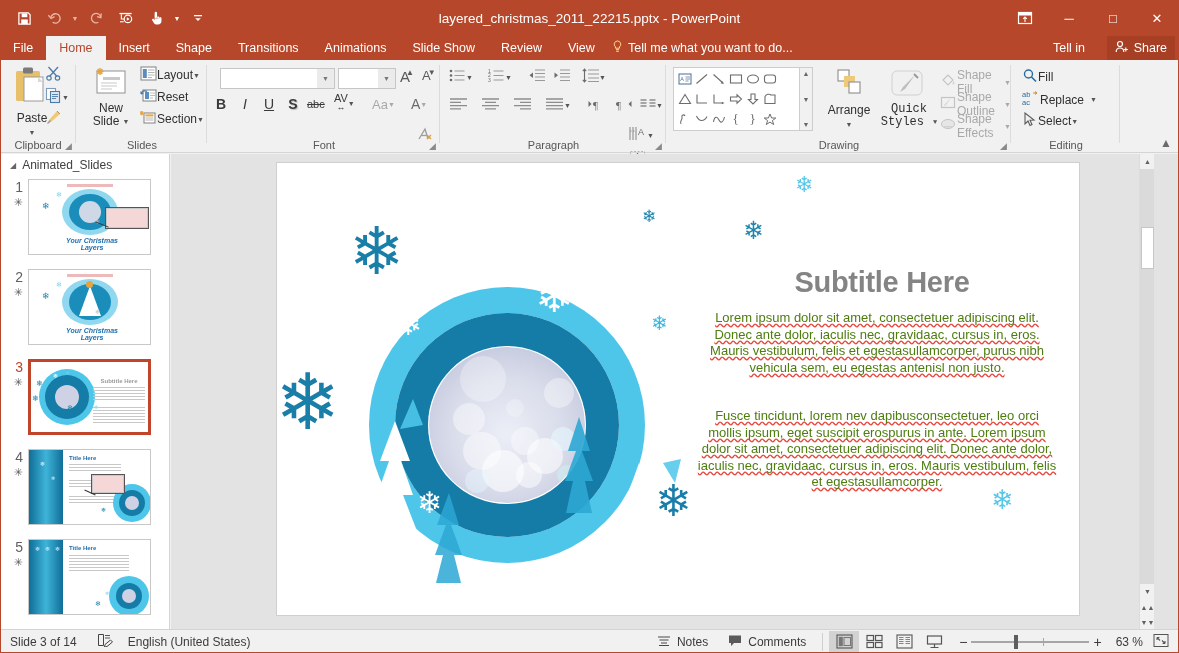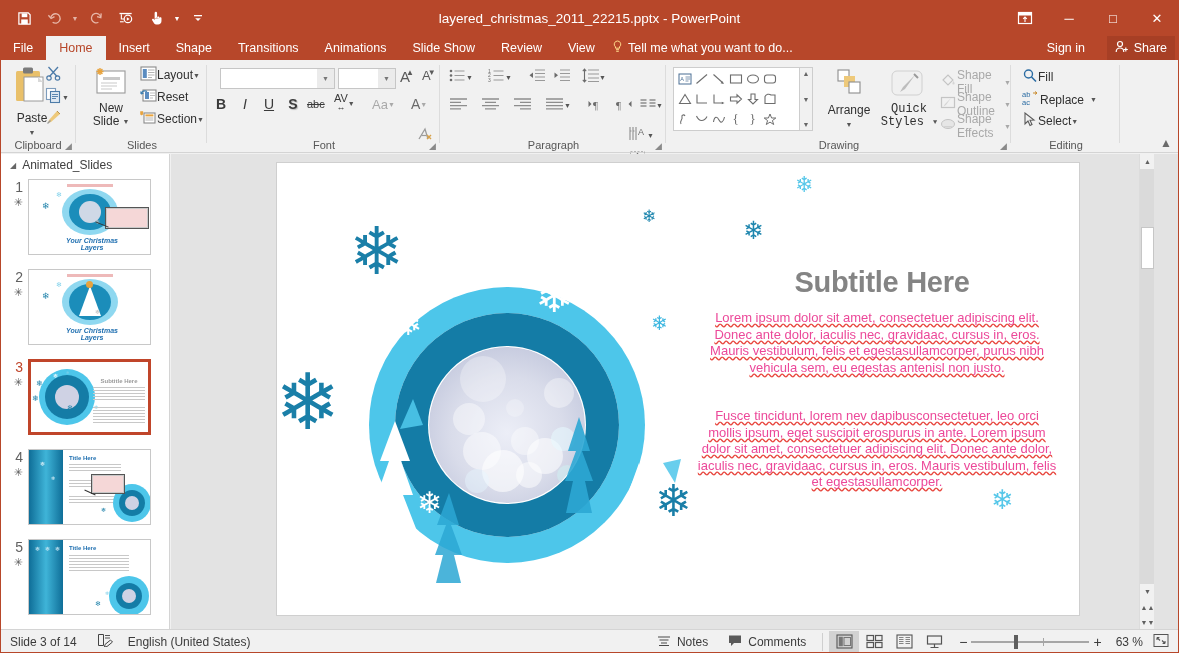--- a/index.html
+++ b/index.html
@@ -145,21 +145,21 @@
   }
 
   
   .subtitle {
     position:absolute; left:430px; top:103px; width:350px;
     text-align:center; font-size:29px; font-weight:bold; color:#848484;
     letter-spacing:-0.3px;
   }
   .body-p {
     position:absolute; left:420px; width:360px;
-    text-align:center; font-size:13px; line-height:16.5px; color:#ec4899;
+    text-align:center; font-size:13px; line-height:16.5px; color:#4d7c0f;
   }
   .sq { text-decoration: underline; text-decoration-color:#e8453c; text-decoration-style: wavy;
         text-decoration-skip-ink:none; }
 
   
   .sf { position:absolute; line-height:1; user-select:none; }
 
   
   .statusbar {
     position:absolute; left:0; bottom:0; width:1179px; height:24px;
@@ -259,21 +259,21 @@
     <div class="tellme">
       <span class="bulb">
         <svg width="11" height="13" viewBox="0 0 11 13">
             <path d="M5.5 1a3.3 3.3 0 0 0-2 5.9v1.3h4V6.9A3.3 3.3 0 0 0 5.5 1z" fill="none" stroke="#ffd98a" stroke-width="1"></path>
             <rect x="4" y="9.2" width="3" height="1" fill="#ffd98a"></rect>
             <rect x="4.2" y="10.8" width="2.6" height="1" fill="#ffd98a"></rect>
           </svg>
       </span>
       <span>Tell me what you want to do...</span>
     </div>
-    <div class="signin">Sign in</div>
+    <div class="signin">Tell in</div>
     <div class="share">
       <span>
         <svg width="14" height="13" viewBox="0 0 14 13">
             <circle cx="5" cy="4" r="2.5" fill="none" stroke="#fff" stroke-width="1.2"></circle>
             <path d="M1.2 12c0-2.4 1.7-4 3.8-4s3.8 1.6 3.8 4" fill="none" stroke="#fff" stroke-width="1.2"></path>
             <path d="M10.8 7.5v4M8.8 9.5h4" stroke="#fff" stroke-width="1.2"></path>
           </svg>
       </span>
       <span>Share</span>
     </div>

